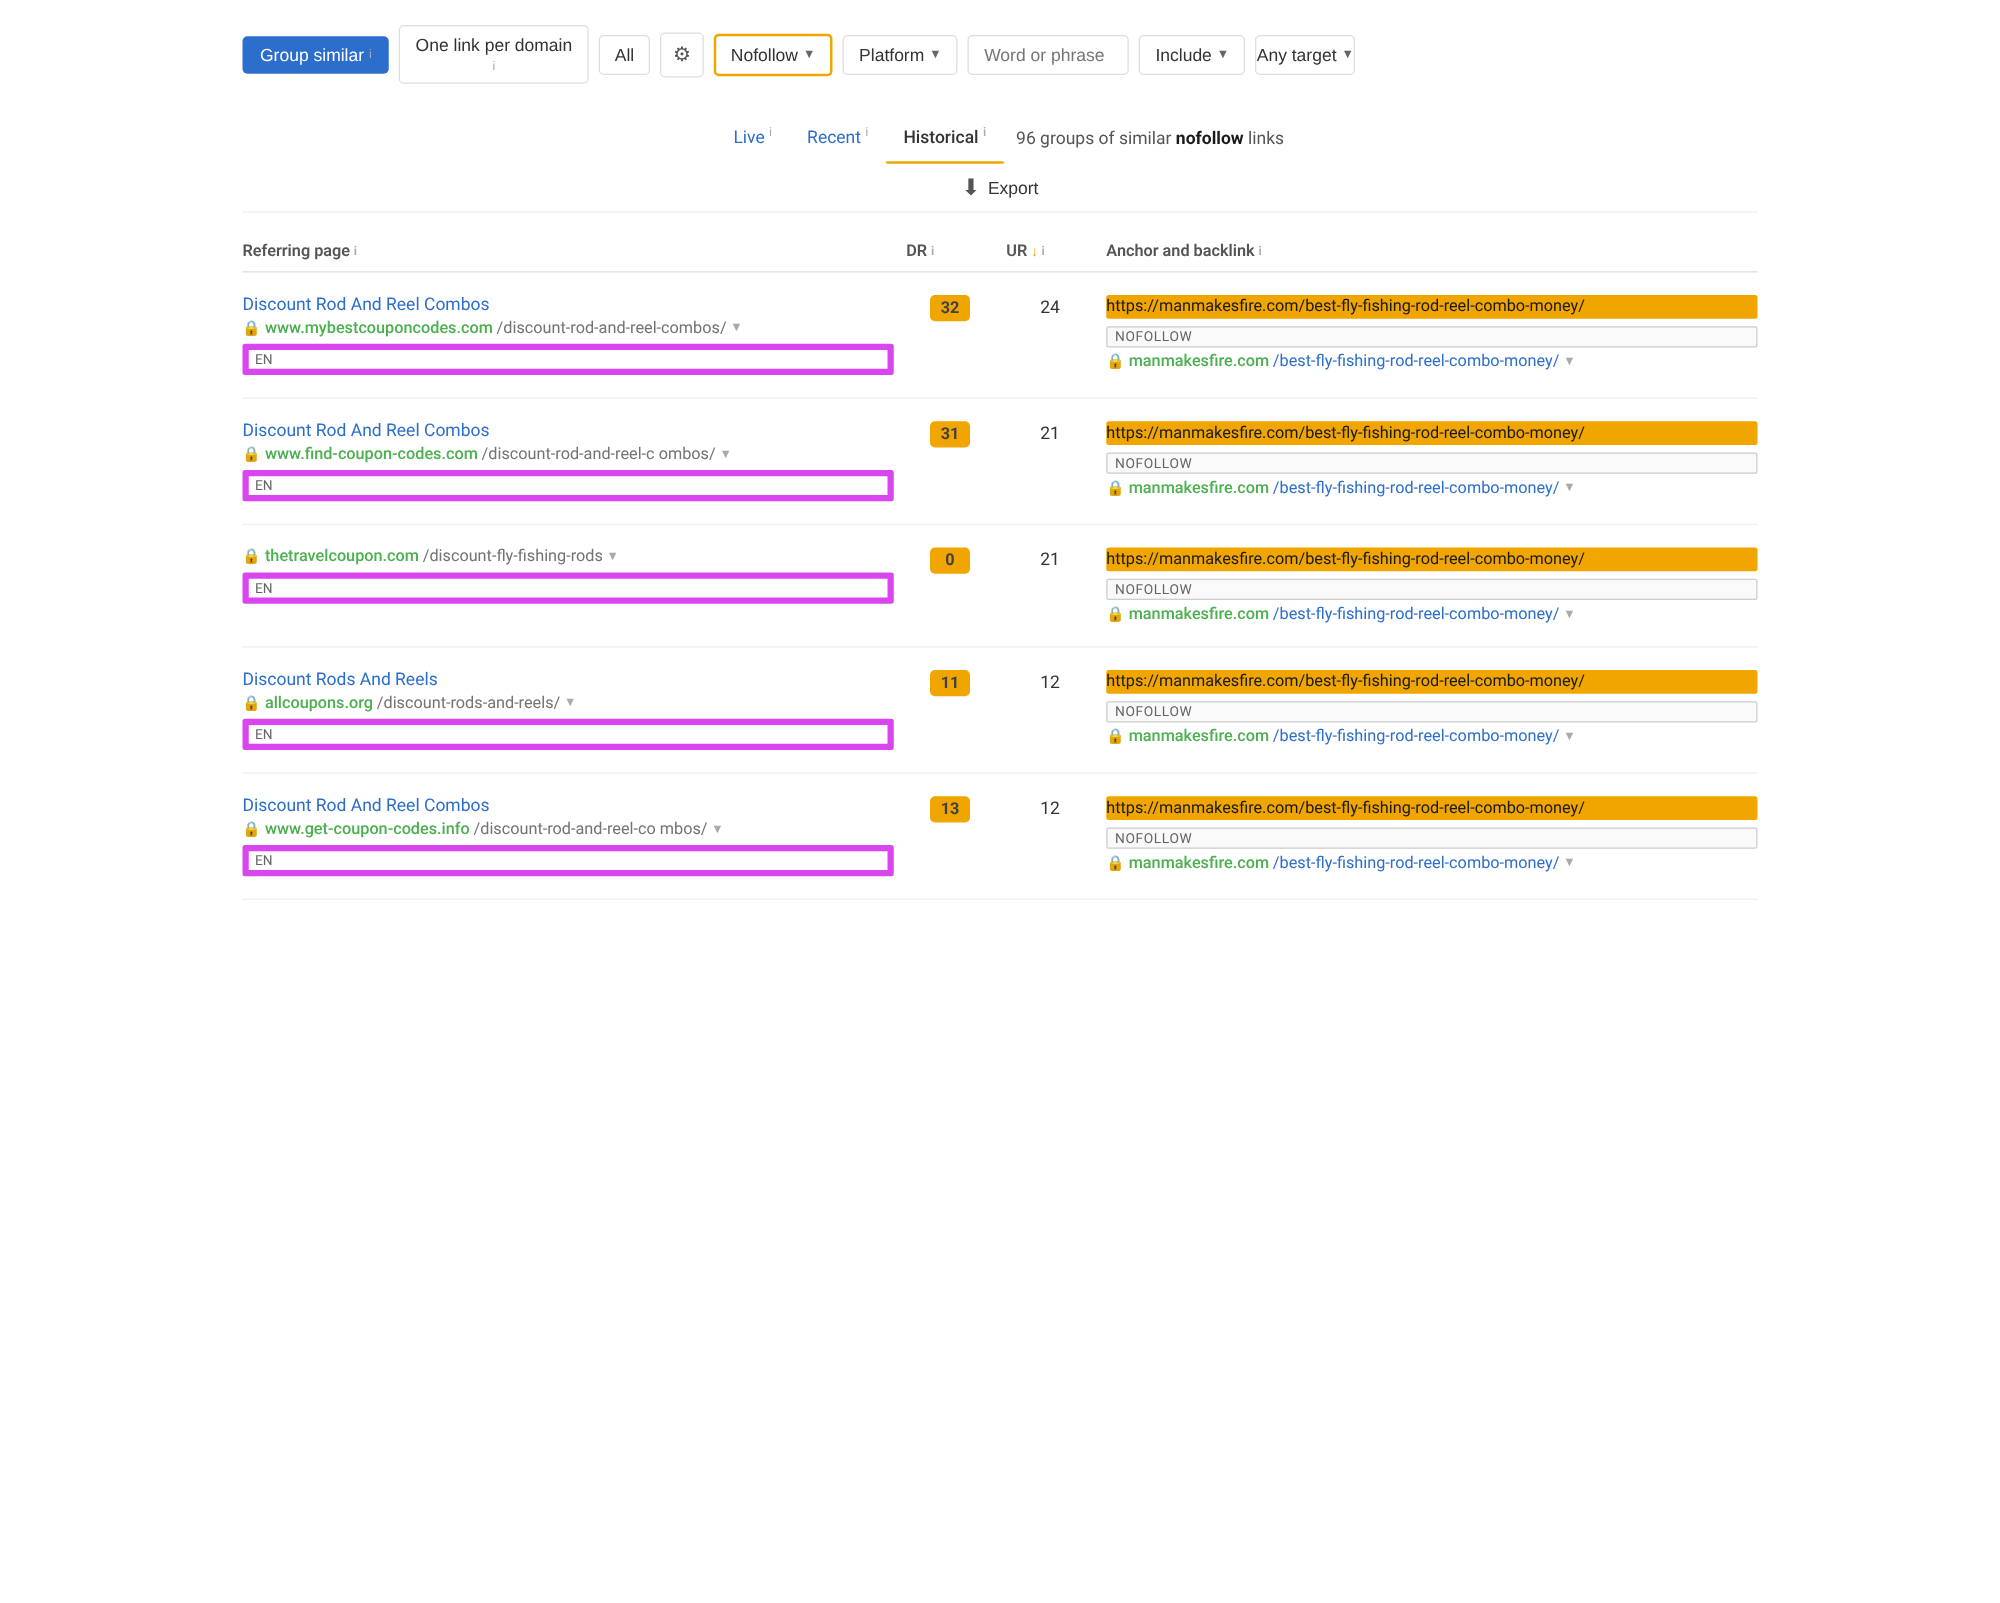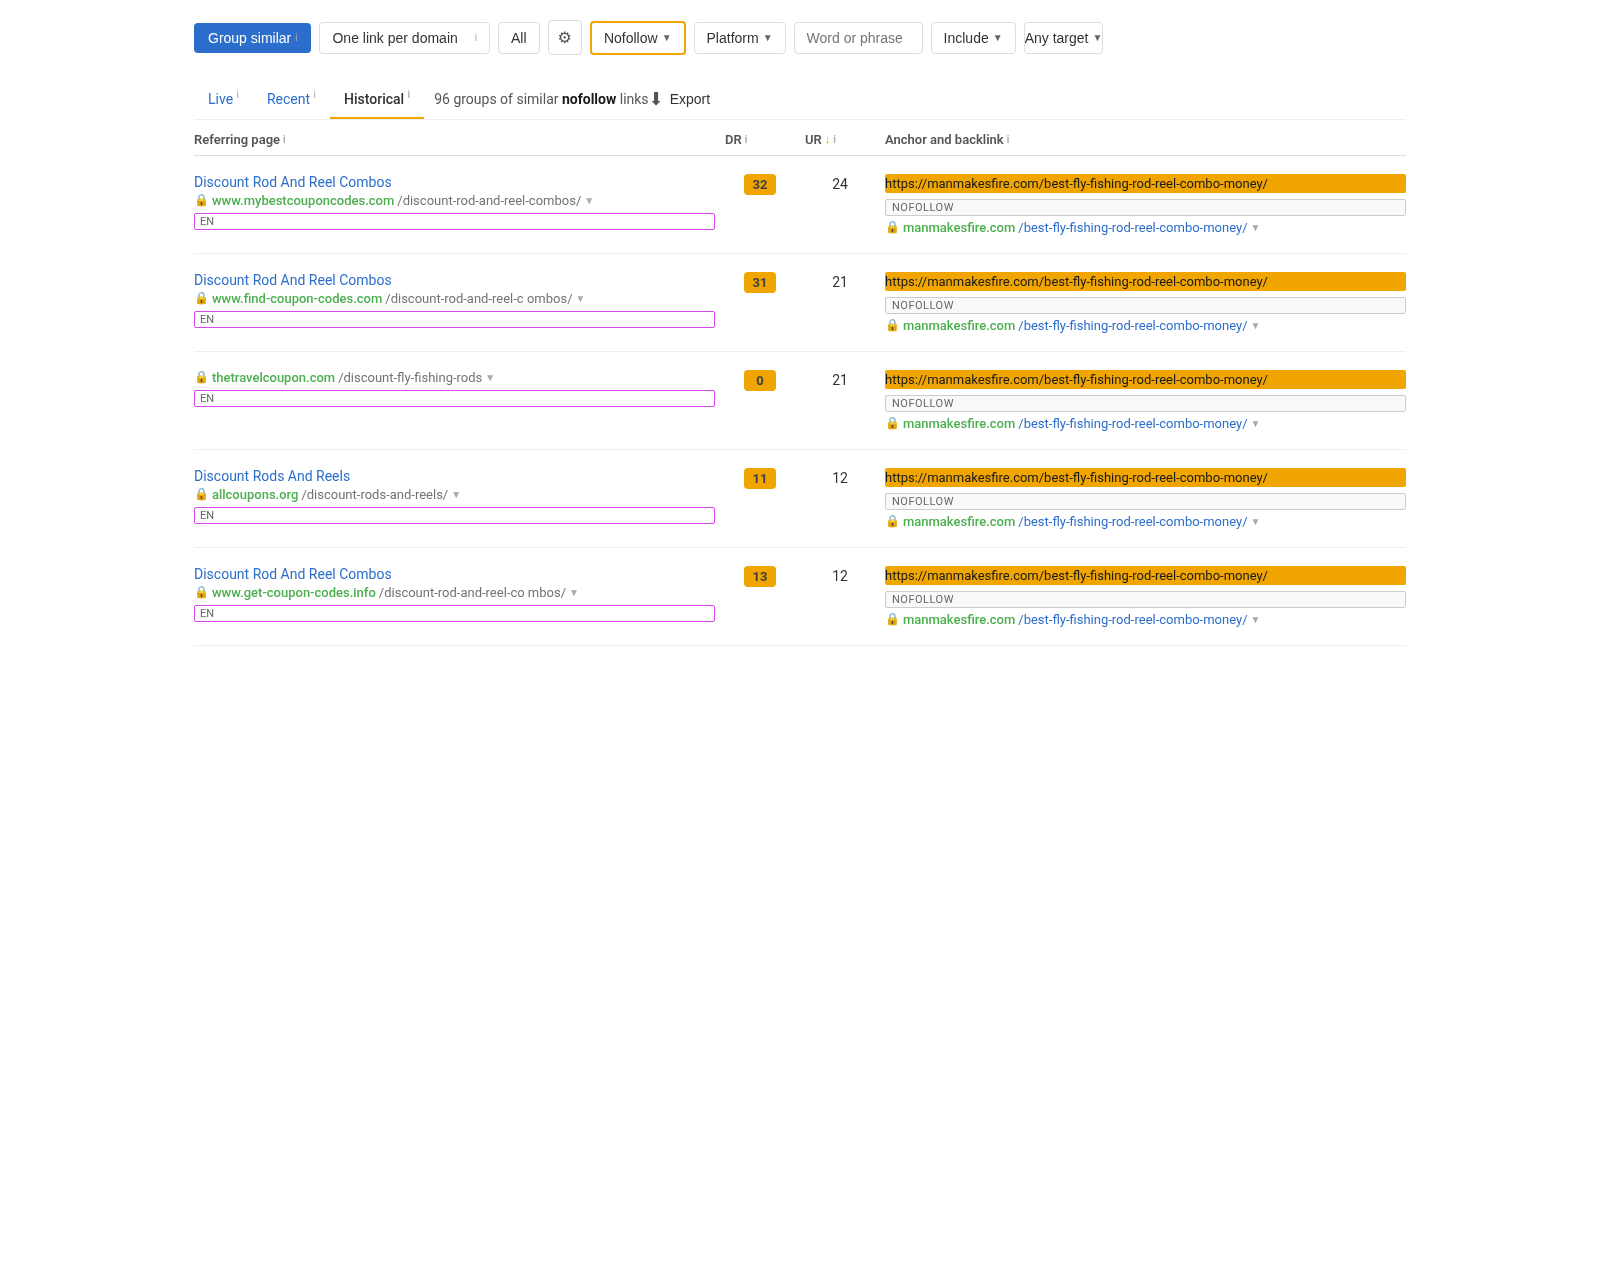--- a/index.html
+++ b/index.html
@@ -8,32 +8,32 @@
 
     
     .page-header { display: flex; align-items: center; gap: 10px; margin-bottom: 20px; }
     .page-title { font-size: 26px; font-weight: 700; color: #1a1a1a; }
     .help-icon { color: #aaa; font-size: 16px; cursor: pointer; }
     .how-to-use { color: #888; font-size: 14px; cursor: pointer; display: flex; align-items: center; gap: 4px; }
 
     
     .toolbar { display: flex; align-items: center; gap: 8px; margin-bottom: 24px; flex-wrap: wrap; }
     .btn-group-similar { background: #2c6ecb; color: #fff; border: none; border-radius: 4px; padding: 7px 14px; font-size: 14px; font-weight: 500; cursor: pointer; display: flex; align-items: center; gap: 4px; }
-    .btn-filter { background: #fff; border: 1px solid #ddd; border-radius: 4px; padding: 7px 12px; font-size: 14px; cursor: pointer; color: #333; display: flex; align-items: center; gap: 17px; }
+    .btn-filter { background: #fff; border: 1px solid #ddd; border-radius: 4px; padding: 7px 12px; font-size: 14px; cursor: pointer; color: #333; display: flex; align-items: center; gap: 4px; flex-direction: column; }
     .btn-nofollow { background: #fff; border: 2px solid #f0a500; border-radius: 4px; padding: 7px 12px; font-size: 14px; font-weight: 500; cursor: pointer; color: #333; display: flex; align-items: center; gap: 4px; }
     .btn-platform { background: #fff; border: 1px solid #ddd; border-radius: 4px; padding: 7px 12px; font-size: 14px; cursor: pointer; color: #333; display: flex; align-items: center; gap: 4px; }
     .btn-settings { background: none; border: 1px solid #ddd; border-radius: 4px; padding: 7px 9px; cursor: pointer; color: #555; font-size: 16px; }
     .input-phrase { border: 1px solid #ddd; border-radius: 4px; padding: 7px 12px; font-size: 14px; color: #999; width: 129px; outline: none; }
     .btn-include { background: #fff; border: 1px solid #ddd; border-radius: 4px; padding: 7px 12px; font-size: 14px; cursor: pointer; color: #333; display: flex; align-items: center; gap: 4px; }
     .btn-any-target { background: #fff; border: 1px solid #ddd; border-radius: 4px; padding: 7px 0; font-size: 14px; cursor: pointer; color: #333; display: flex; align-items: center; gap: 4px; }
     .chevron { font-size: 10px; color: #666; }
     .sup-i { font-size: 10px; color: #aaa; cursor: help; }
 
     
-    .tabs-row { display: flex; align-items: center; justify-content: flex-start; border-bottom: 1px solid #eee; margin-bottom: 0; padding-bottom: 0; }
+    .tabs-row { display: flex; align-items: center; justify-content: flex-start; border-bottom: 1px solid #eee; margin-bottom: 12px; padding-bottom: 0; flex-direction: column; }
     .tabs-left { display: flex; align-items: center; gap: 0; }
     .tab { padding: 10px 14px; font-size: 14px; color: #2c6ecb; cursor: pointer; border-bottom: 2px solid transparent; }
     .tab.active { border-bottom: 2px solid #f0a500; color: #333; font-weight: 500; }
     .tab-label-live { color: #2c6ecb; }
     .tab-label-recent { color: #2c6ecb; }
     .tab-label-historical { color: #2c6ecb; }
     .results-summary { font-size: 14px; color: #555; padding: 10px 0; margin-left: 10px; }
     .results-summary strong { font-weight: 700; color: #1a1a1a; }
     .export-btn { display: flex; align-items: center; gap: 6px; color: #333; font-size: 14px; cursor: pointer; border: none; background: none; padding: 8px 0; }
     .export-icon { color: #555; font-size: 18px; }
@@ -46,21 +46,21 @@
 
     
     .table-row { display: grid; grid-template-columns: 1fr 70px 70px 1fr; padding: 18px 0; border-bottom: 1px solid #eee; gap: 10px; align-items: start; }
     .cell-referring { display: flex; flex-direction: column; gap: 3px; }
     .ref-title { color: #2c6ecb; font-size: 14px; font-weight: 400; cursor: pointer; text-decoration: none; }
     .ref-url { display: flex; align-items: center; gap: 3px; flex-wrap: wrap; }
     .lock-icon { color: #4caf50; font-size: 12px; }
     .ref-domain { color: #4caf50; font-size: 13px; font-weight: 500; }
     .ref-path { color: #737373; font-size: 13px; }
     .ref-chevron { color: #aaa; font-size: 10px; }
-    .lang-badge { display: inline-block; border: 1px solid #d946ef; border-radius: 2px; padding: 1px 5px; font-size: 11px; color: #666; margin-top: 2px; }
+    .lang-badge { display: inline-block; border: 5px solid #d946ef; border-radius: 2px; padding: 1px 5px; font-size: 11px; color: #666; margin-top: 2px; }
 
     .cell-dr { display: flex; align-items: flex-start; justify-content: center; }
     .dr-badge { background: #f0a500; color: #404040; border-radius: 4px; padding: 3px 8px; font-size: 13px; font-weight: 700; min-width: 32px; text-align: center; }
     .dr-badge.zero { background: #f0a500; }
 
     .cell-ur { display: flex; align-items: flex-start; justify-content: center; padding-top: 2px; }
     .ur-val { font-size: 14px; color: #333; }
 
     .cell-backlink { display: flex; flex-direction: column; gap: 4px; }
     .backlink-url { background: #f0a500; color: #1a1a1a; font-size: 13px; padding: 2px 0; border-radius: 2px; display: inline; word-break: break-all; }

